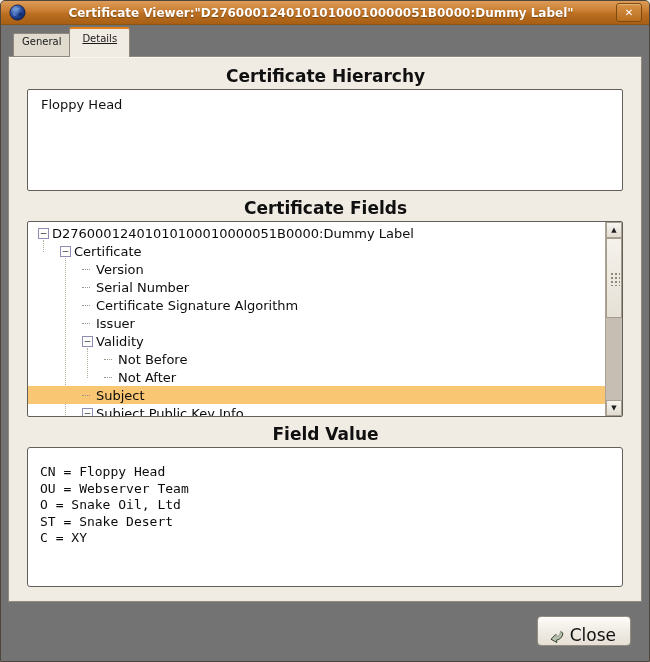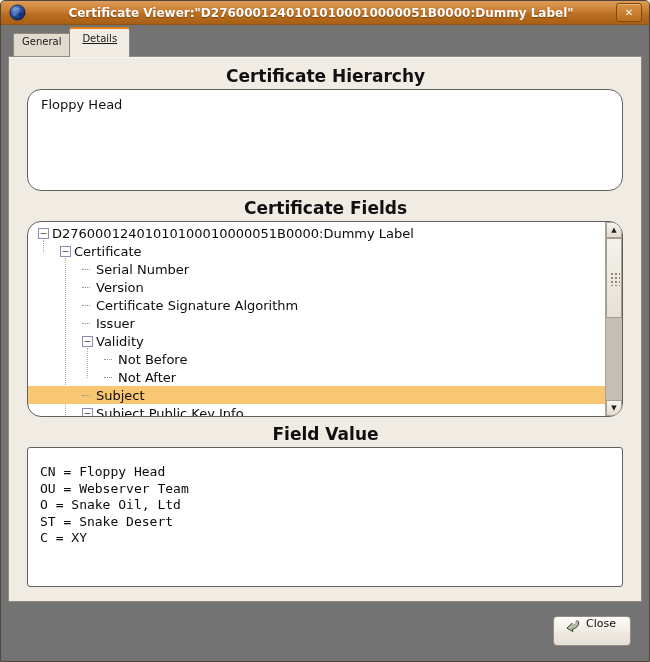--- a/index.html
+++ b/index.html
@@ -77,21 +77,21 @@
     padding:10px 18px 0 18px;
   }
   .group-label{
     font-size:17px;font-weight:bold;color:#101010;
     height:18px;line-height:18px;margin:0 0 4px 1px;text-align:center;
   }
   .group-label.mt{margin-top:8px;}
   .whitebox{
     background:#fff;
     border:1px solid #636059;
-    border-radius:14px;
+    border-radius:2px;
     box-sizing:border-box;
   }
   
   .hier-box{height:102px;padding:6px 0 0 13px;font-size:13px;color:#111;}
   .hier-item{line-height:17px;cursor:default;}
   
   .fields-box{position:relative;height:196px;overflow:hidden;padding:2px 0 0 0;}
   .tree{position:relative;width:calc(100% - 17px);}
   .tree-row{
     position:relative;z-index:2;
@@ -148,26 +148,26 @@
   .value-text{
     margin:0;font-family:"DejaVu Sans Mono","Liberation Mono",monospace;
     font-size:13px;line-height:16.5px;color:#0c0c0c;white-space:pre;
   }
   
   .footer{
     height:61px;display:flex;justify-content:flex-end;align-items:flex-start;
     padding:14px 18px 0 0;box-sizing:border-box;
   }
   .close-btn{
-    display:flex;align-items:flex-start;gap:5px;
+    display:flex;align-items:flex-end;gap:5px;
     height:30px;padding:0 14px 0 10px;box-sizing:border-box;
     background:linear-gradient(#fdfcfa,#efeae2 55%,#e6e0d6);
     border:1px solid #948c7f;border-radius:4px;
     box-shadow:inset 0 1px 0 rgba(255,255,255,.9);
-    font-size:11px;color:#101010;cursor:default;
+    font-size:17px;color:#101010;cursor:default;
   }
   .close-btn .arrow-icon{width:17px;height:17px;}
 </style>
 </head>
 <body>
 
 <div class="window">
 
   <div class="titlebar">
     <svg class="win-icon" viewBox="0 0 17 17">
@@ -221,27 +221,27 @@
         <div class="tree-row d1">
           <span class="slot">
               <span class="expander">−</span>
             </span>
           <span>Certificate</span>
         </div>
         <div class="tree-row d2">
           <span class="slot">
               <span class="dash"></span>
             </span>
+          <span>Version</span>
+        </div>
+        <div class="tree-row d2">
+          <span class="slot">
+              <span class="dash"></span>
+            </span>
           <span>Serial Number</span>
-        </div>
-        <div class="tree-row d2">
-          <span class="slot">
-              <span class="dash"></span>
-            </span>
-          <span>Version</span>
         </div>
         <div class="tree-row d2">
           <span class="slot">
               <span class="dash"></span>
             </span>
           <span>Certificate Signature Algorithm</span>
         </div>
         <div class="tree-row d2">
           <span class="slot">
               <span class="dash"></span>

